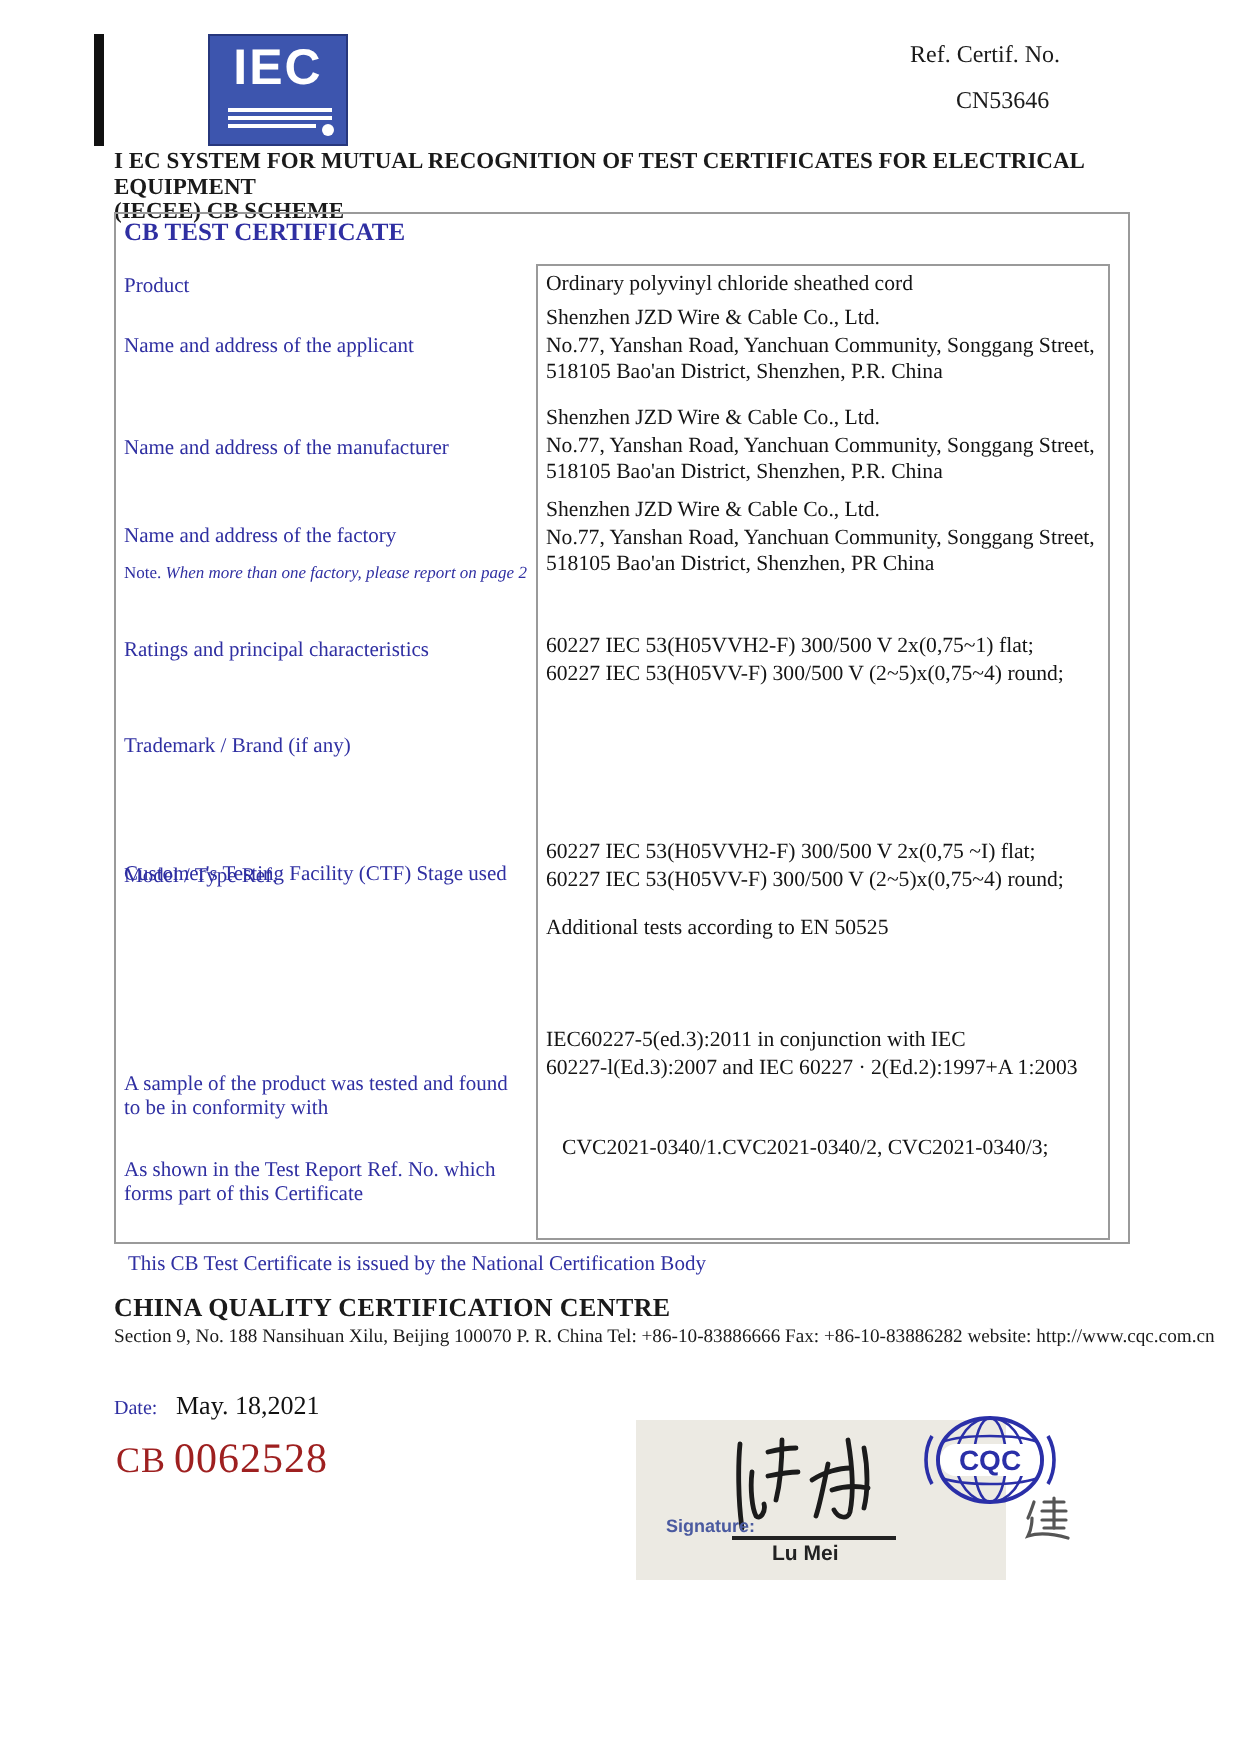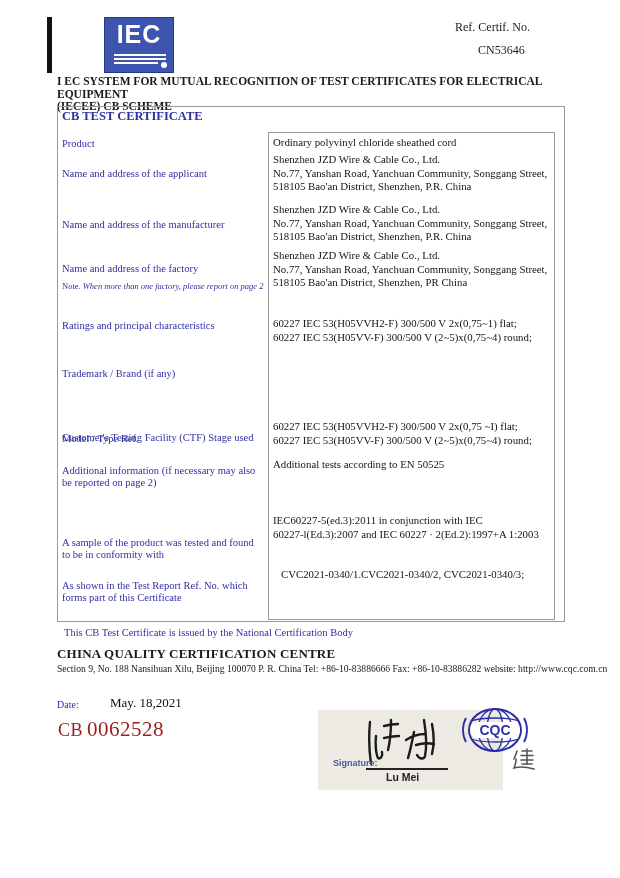--- a/index.html
+++ b/index.html
@@ -32,21 +32,21 @@
   .cert-title{position:absolute;left:62px;top:109px;font-weight:bold;font-size:12.5px;color:#2f2fa2;}
   .lbl{position:absolute;left:62px;width:202px;font-size:10.5px;line-height:12px;color:#2f2fa2;}
   .note{position:absolute;left:62px;width:206px;font-size:8.5px;color:#2f2fa2;}
   .note .note-italic{font-style:italic;}
   .val{position:absolute;left:273px;width:280px;font-size:10.8px;line-height:13.5px;color:#141414;white-space:pre-line;}
   .issued-by{position:absolute;left:64px;top:627px;font-size:10.5px;color:#2f2fa2;}
   
   .centre-name{position:absolute;left:57px;top:646px;font-weight:bold;font-size:13px;letter-spacing:.2px;}
   .centre-address{position:absolute;left:57px;top:663px;width:512px;font-size:9.6px;white-space:nowrap;}
   .date-label{position:absolute;left:57px;top:699px;font-size:10px;color:#2f2fa2;}
-  .date-value{position:absolute;left:88px;top:695px;font-size:13px;color:#111;margin-left:22px;}
+  .date-value{position:absolute;left:88px;top:695px;font-size:13px;color:#111;}
   .cb-mark{position:absolute;left:58px;top:717px;color:#9e2020;}
   .cb-mark .cb-prefix{font-size:18px;letter-spacing:.5px;}
   .cb-mark .cb-number{font-size:21px;letter-spacing:.5px;text-align:center;}
   
   .sig-area{position:absolute;left:318px;top:710px;width:185px;height:80px;background:#eceae3;}
   .sig-label{position:absolute;left:333px;top:758px;font-size:9px;font-weight:bold;color:#4a5aa0;font-family:"Liberation Sans",sans-serif;}
   .sig-line{position:absolute;left:366px;top:768px;width:82px;height:2px;background:#222;}
   .sig-name{position:absolute;left:386px;top:771px;font-size:10.5px;font-weight:bold;color:#222;font-family:"Liberation Sans",sans-serif;}
   .sig-hand{position:absolute;left:362px;top:712px;}
   .cqc-logo{position:absolute;left:462px;top:706px;}
@@ -104,21 +104,20 @@
   <div class="lbl" style="top:368px;">Trademark / Brand (if any)</div>
   <div class="val" style="top:368px;"></div>
 
   <div class="lbl" style="top:432px;">Customer's Testing Facility (CTF) Stage used</div>
   <div class="val" style="top:410px;"></div>
 
   <div class="lbl" style="top:433px;">Model / Type Ref.</div>
   <div class="val" style="top:420px;">60227 IEC 53(H05VVH2-F) 300/500 V 2x(0,75 ~I) flat;
 60227 IEC 53(H05VV-F) 300/500 V (2~5)x(0,75~4) round;</div>
 
-  <div class="lbl" style="top:465px;">Additional information (if necessary may also be reported on page 2)</div>
   <div class="val" style="top:458px;">Additional tests according to EN 50525</div>
 
   <div class="lbl" style="top:537px;">A sample of the product was tested and found to be in conformity with</div>
   <div class="val" style="top:514px;">IEC60227-5(ed.3):2011 in conjunction with IEC
 60227-l(Ed.3):2007 and IEC 60227 · 2(Ed.2):1997+A 1:2003</div>
 
   <div class="lbl" style="top:580px;">As shown in the Test Report Ref. No. which forms part of this Certificate</div>
   <div class="val" style="top:568px;left:281px;">CVC2021-0340/1.CVC2021-0340/2, CVC2021-0340/3;</div>
 
   <div class="issued-by">This CB Test Certificate is issued by the National Certification Body</div>

